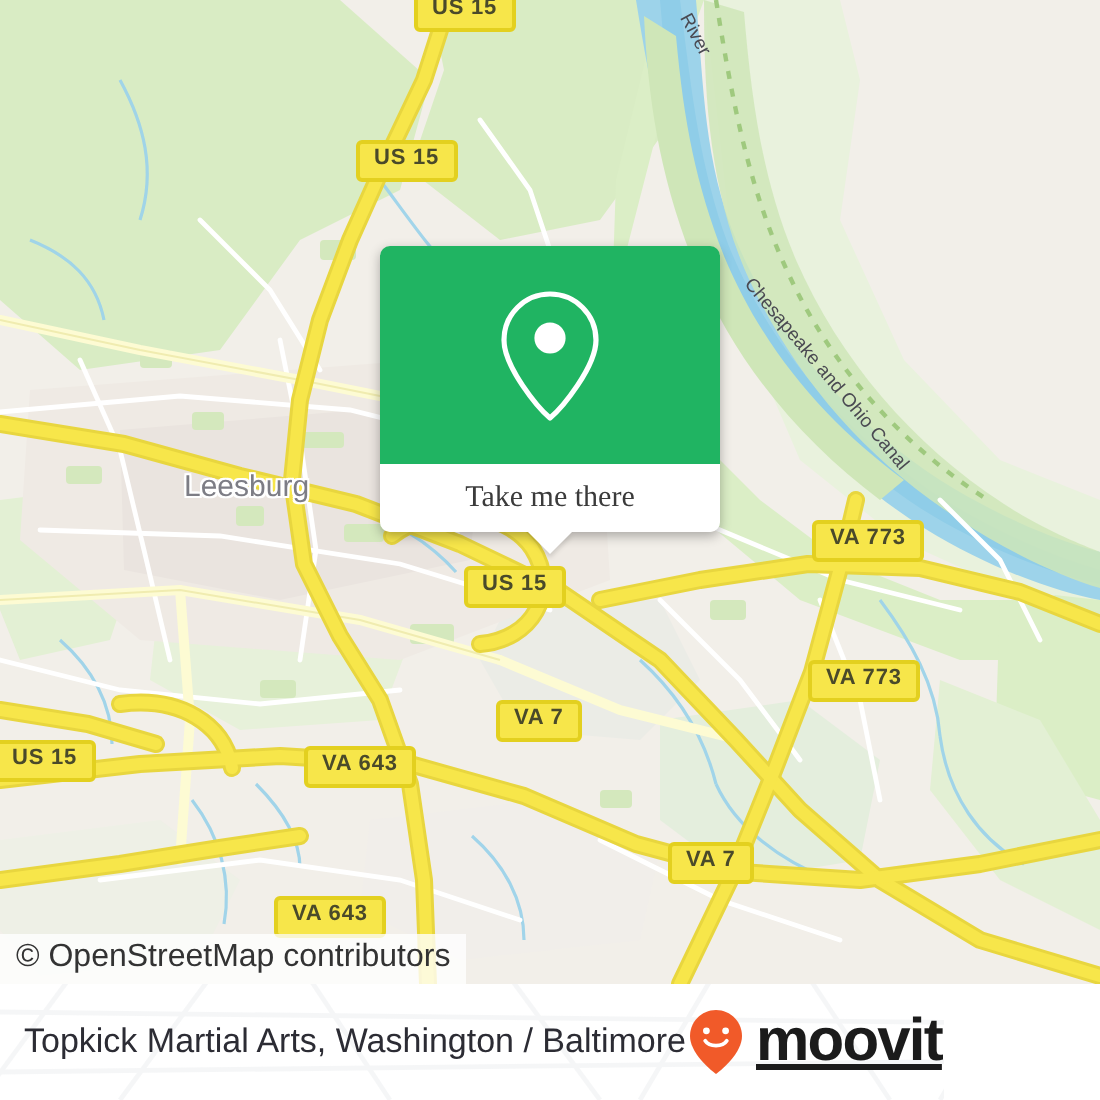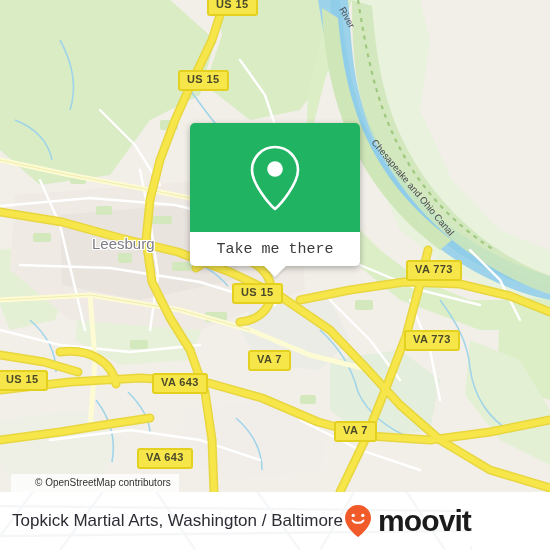--- a/index.html
+++ b/index.html
@@ -94,44 +94,44 @@
     height: 34px;
     border-radius: 0 0 5px 5px;
     display: flex;
     align-items: center;
     justify-content: center;
     position: relative;
   }
   #popup-footer-label {
     color: #3b3b3b;
     font-size: 15px;
-    font-family: Liberation Mono, monospace;
+    font-family: Liberation Serif, serif;
   }
   #popup-tail {
     position: absolute;
     left: 50%;
     bottom: -11px;
     margin-left: -11px;
     width: 0; height: 0;
     border-left: 11px solid transparent;
     border-right: 11px solid transparent;
     border-top: 11px solid #ffffff;
     filter: drop-shadow(0 2px 1px rgba(0,0,0,0.13));
   }
 
   
   #attribution {
     position: absolute;
-    left: 11px;
+    left: 0;
     bottom: 0;
     background: rgba(255,255,255,0.78);
     color: #333333;
-    font-size: 10px;
-    font-family: "Liberation Sans", sans-serif;
-    padding: 3px 8px 4px 24px;
+    font-size: 16px;
+    font-family: "Liberation Sans", sans-serif;
+    padding: 3px 8px 4px 8px;
     z-index: 45;
   }
 
   
   #bottom-bar {
     position: absolute;
     left: 0;
     top: 492px;
     width: 472px;
     height: 58px;
@@ -154,20 +154,21 @@
     align-items: center;
     gap: 5px;
   }
   #brand-word {
     color: #1b1b1b;
     font-size: 30px;
     font-family: "Liberation Sans", sans-serif;
     font-weight: bold;
     letter-spacing: -0.9px;
     line-height: 1;
+    text-decoration: underline;
   }
   
   #bottom-watermark {
     position: absolute;
     left: 0; top: 0; width: 550px; height: 58px;
     opacity: 0.5;
     pointer-events: none;
   }
 </style>
 </head>

